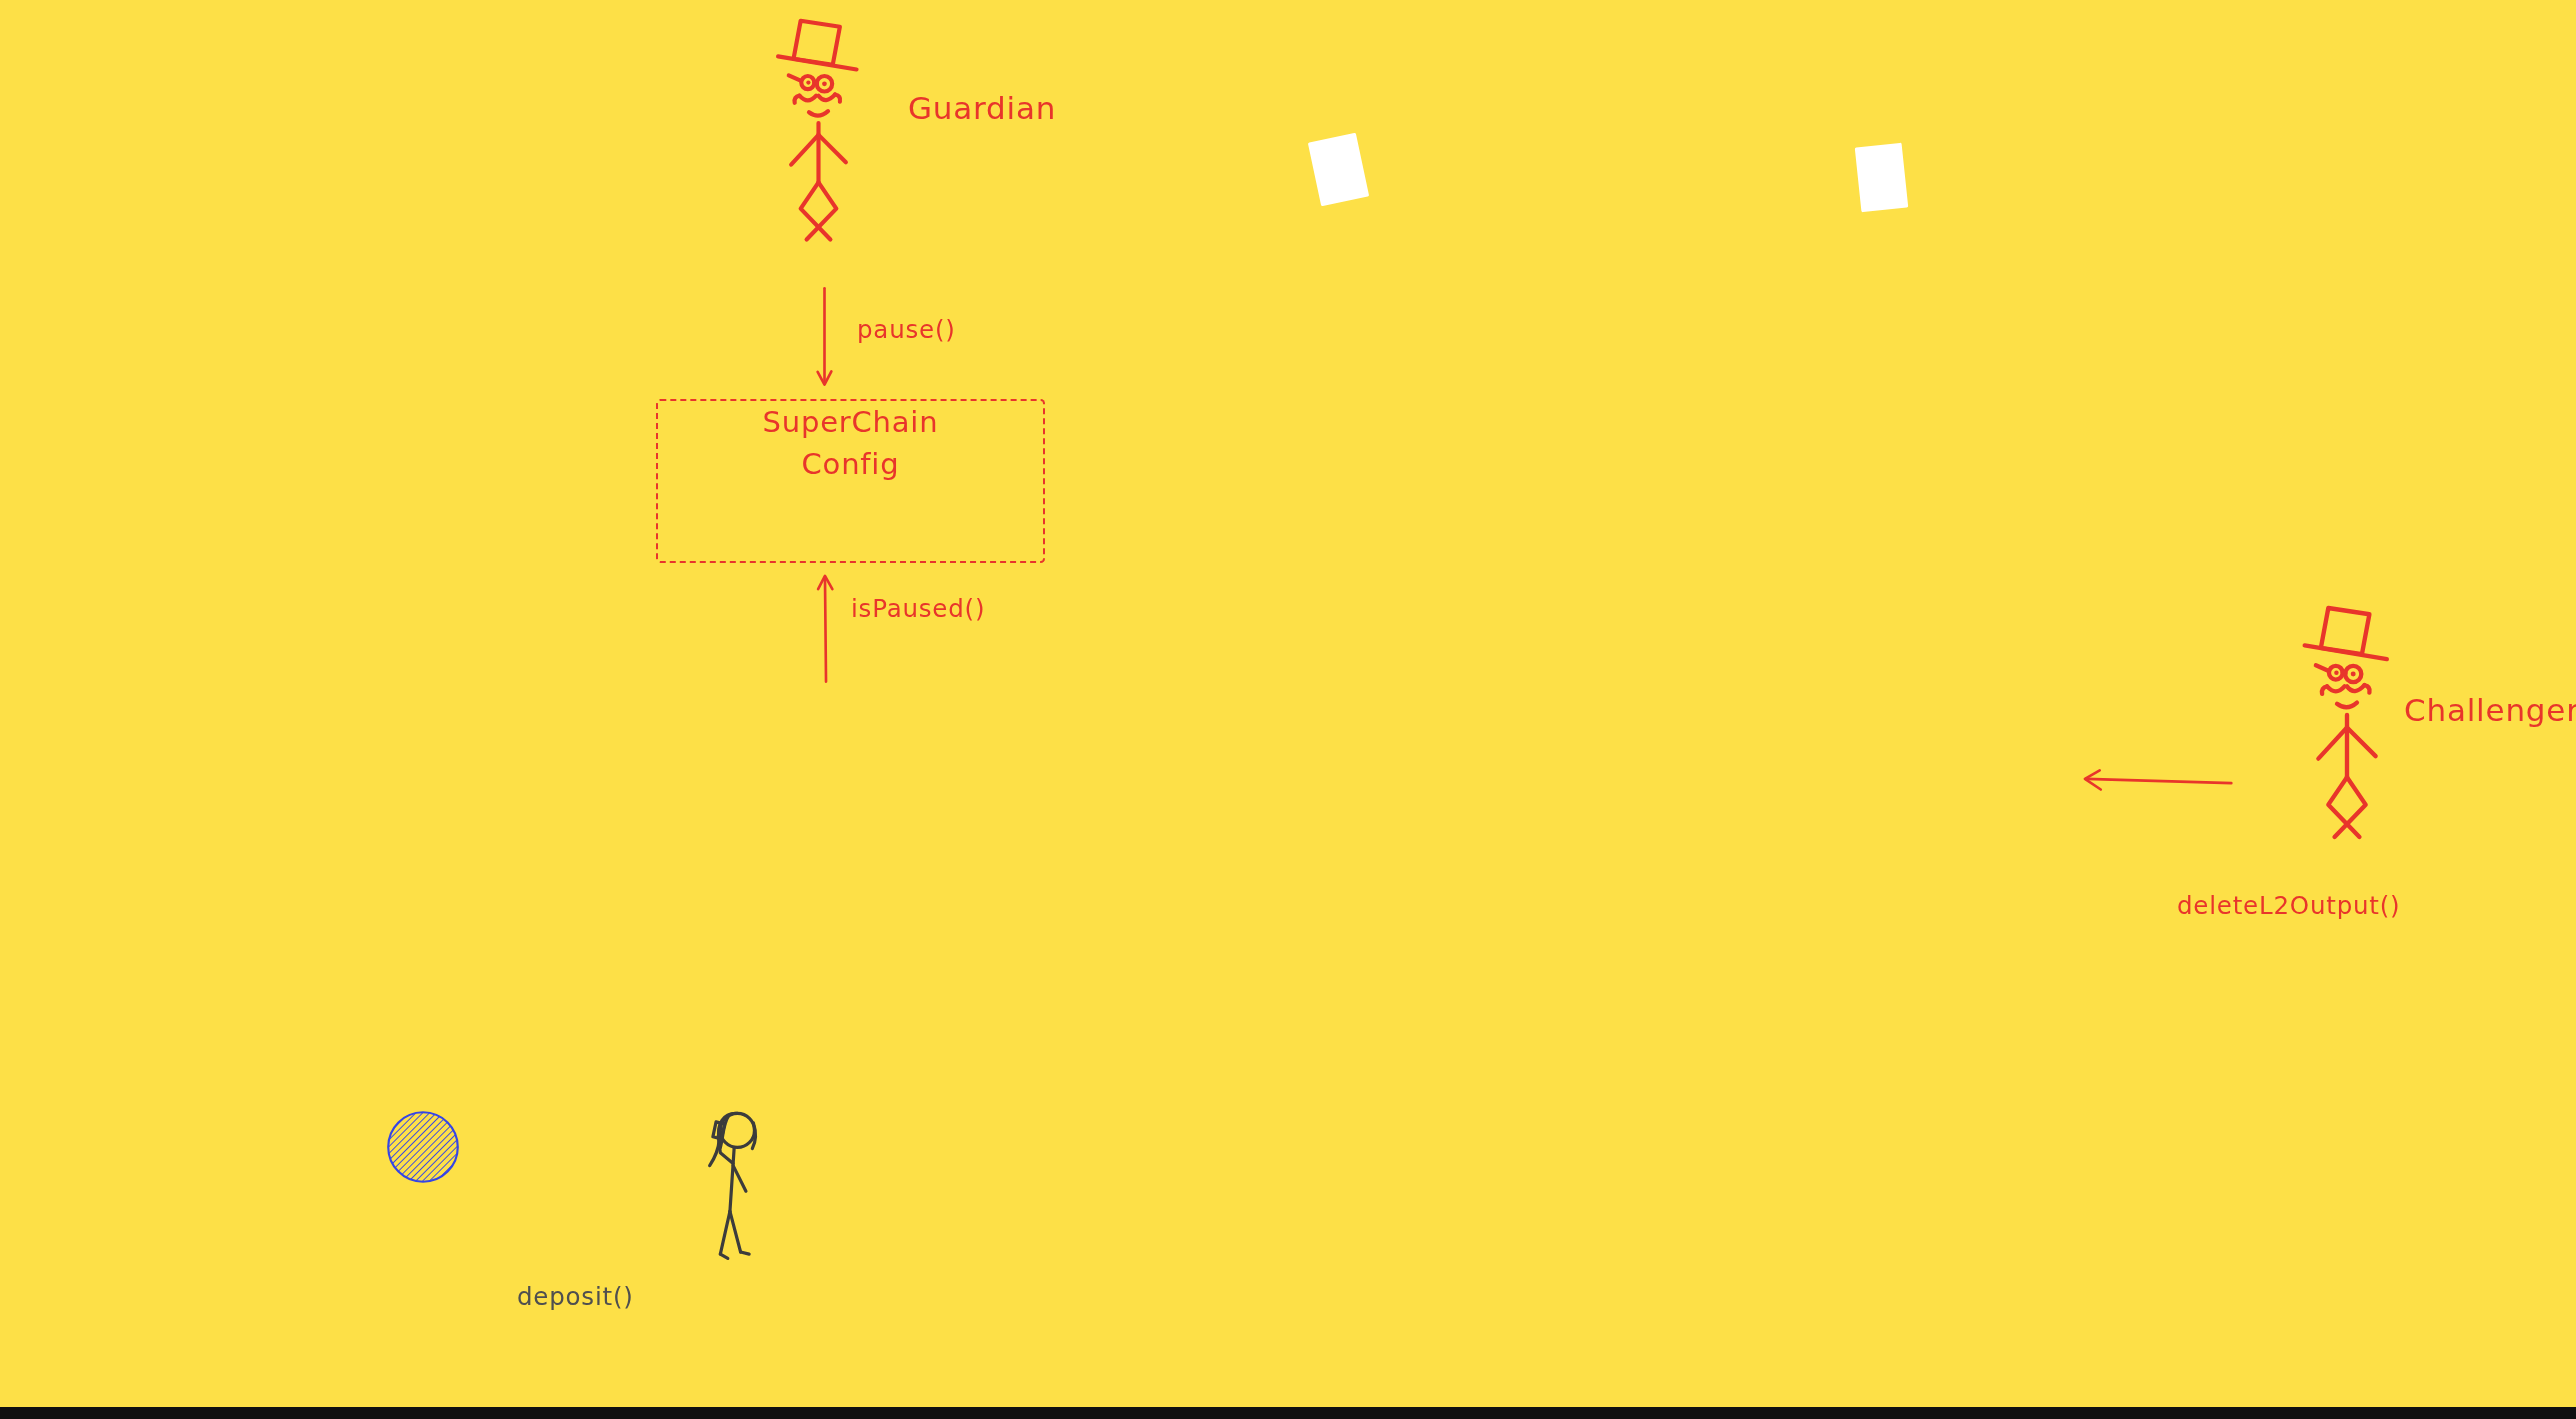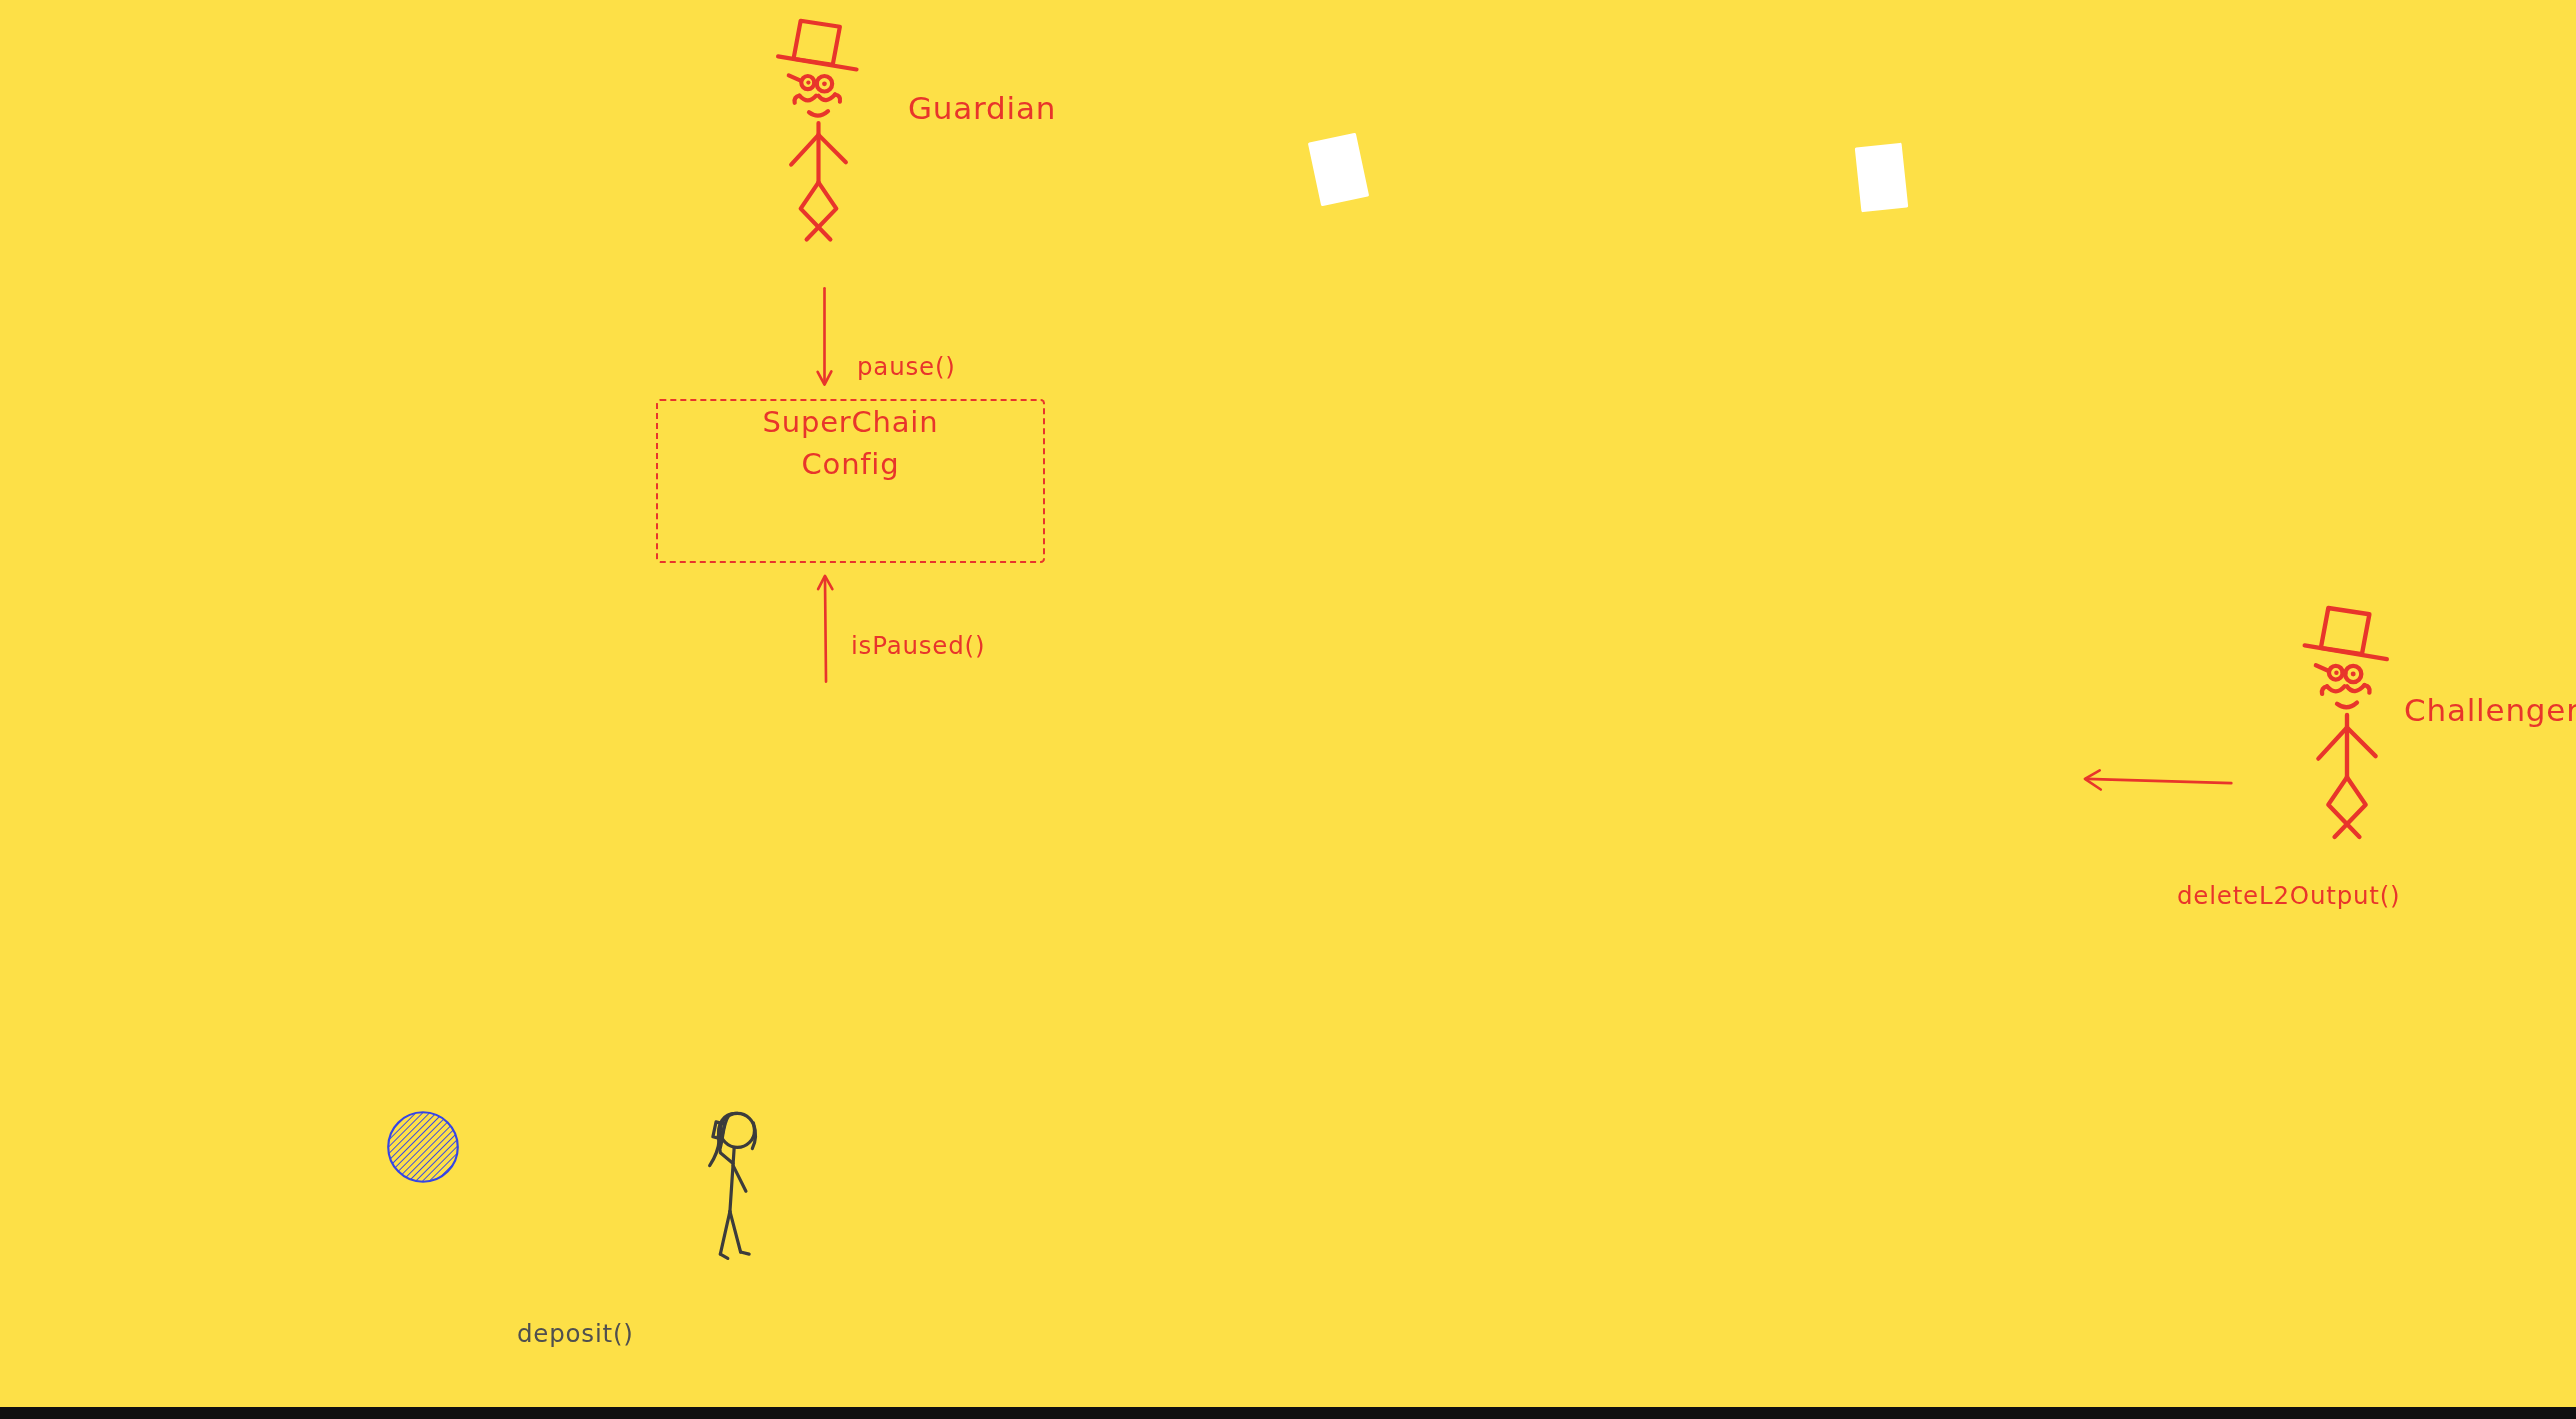--- a/index.html
+++ b/index.html
@@ -19,21 +19,21 @@
   .label {
     position: absolute;
     white-space: nowrap;
     letter-spacing: 0.8px;
     font-weight: 500;
   }
   .red   { color: #e8352b; }
   .gray-text { color: #4f4f4f; }
 
   .actor-name { font-size: 31px; }
-  .fn         { font-size: 24.5px; margin-top: 37px; }
+  .fn         { font-size: 24.5px; }
 
   .figure-red  { color: #e8352b; }
   .figure-gray { color: #3c3c3c; }
 
   .dashed-box {
     border: 2.1px dashed #e8352b;
     border-radius: 4.3px;
     display: flex;
     flex-direction: column;
     align-items: center;
@@ -159,21 +159,21 @@
 
   <div class="label red actor-name" style="left:2404px; top:692px;">Challenger</div>
 
   <svg class="abs" style="left:2075px; top:762px;" width="162" height="37" viewBox="0 0 305 70">
     <g stroke="#e8352b" stroke-width="5" fill="none" stroke-linecap="round" stroke-linejoin="round">
       <line x1="295" y1="40" x2="20" y2="32"></line>
       <polyline points="46,16 18,32 48,52"></polyline>
     </g>
   </svg>
 
-  <div class="label red fn" style="left:2177px; top:844px;">deleteL2Output()</div>
+  <div class="label red fn" style="left:2177px; top:891px;">deleteL2Output()</div>
 
   <svg class="abs" style="left:385px; top:1109px;" width="76" height="76" viewBox="0 0 142 142">
     <circle cx="71" cy="71" r="65" fill="url(#hatch-blue)" stroke="#3545e5" stroke-width="4"></circle>
   </svg>
 
   <svg class="abs figure-gray" style="left:683px; top:1092px;" width="96" height="224" viewBox="0 0 90 200">
     <use href="#person"></use>
   </svg>
 
   <div class="label gray-text fn" style="left:517px; top:1282px;">deposit()</div>

